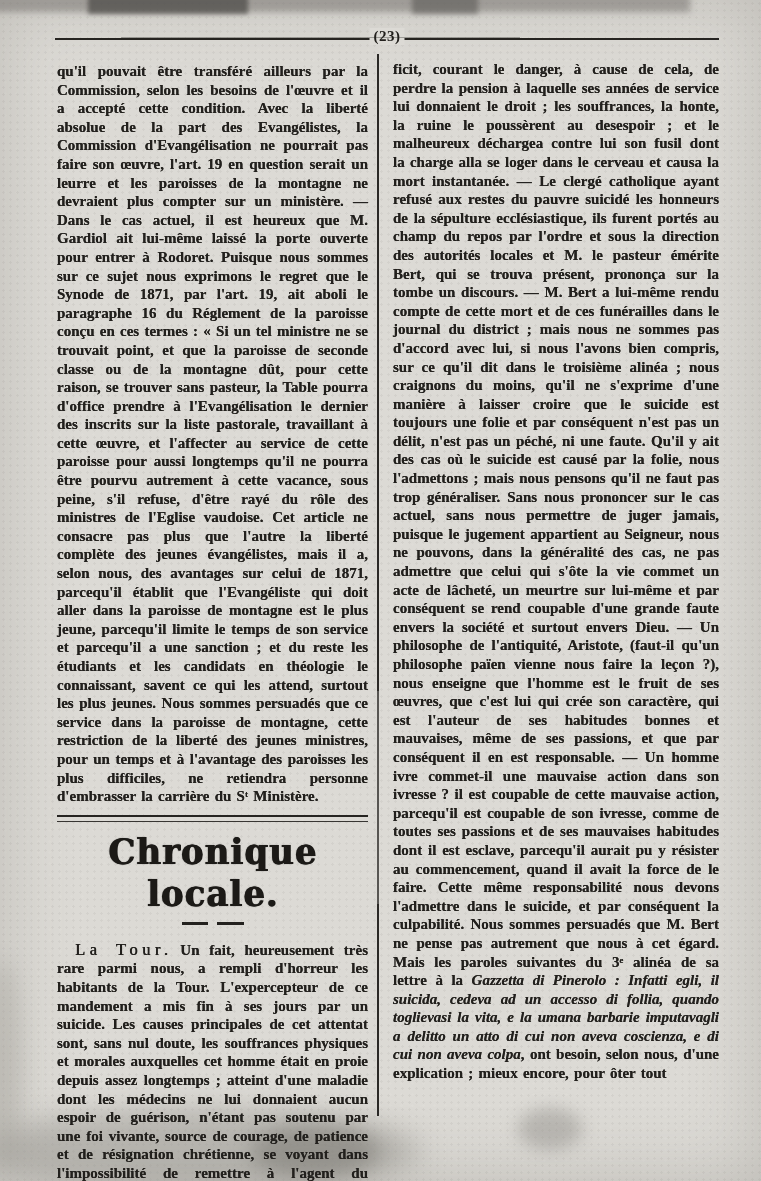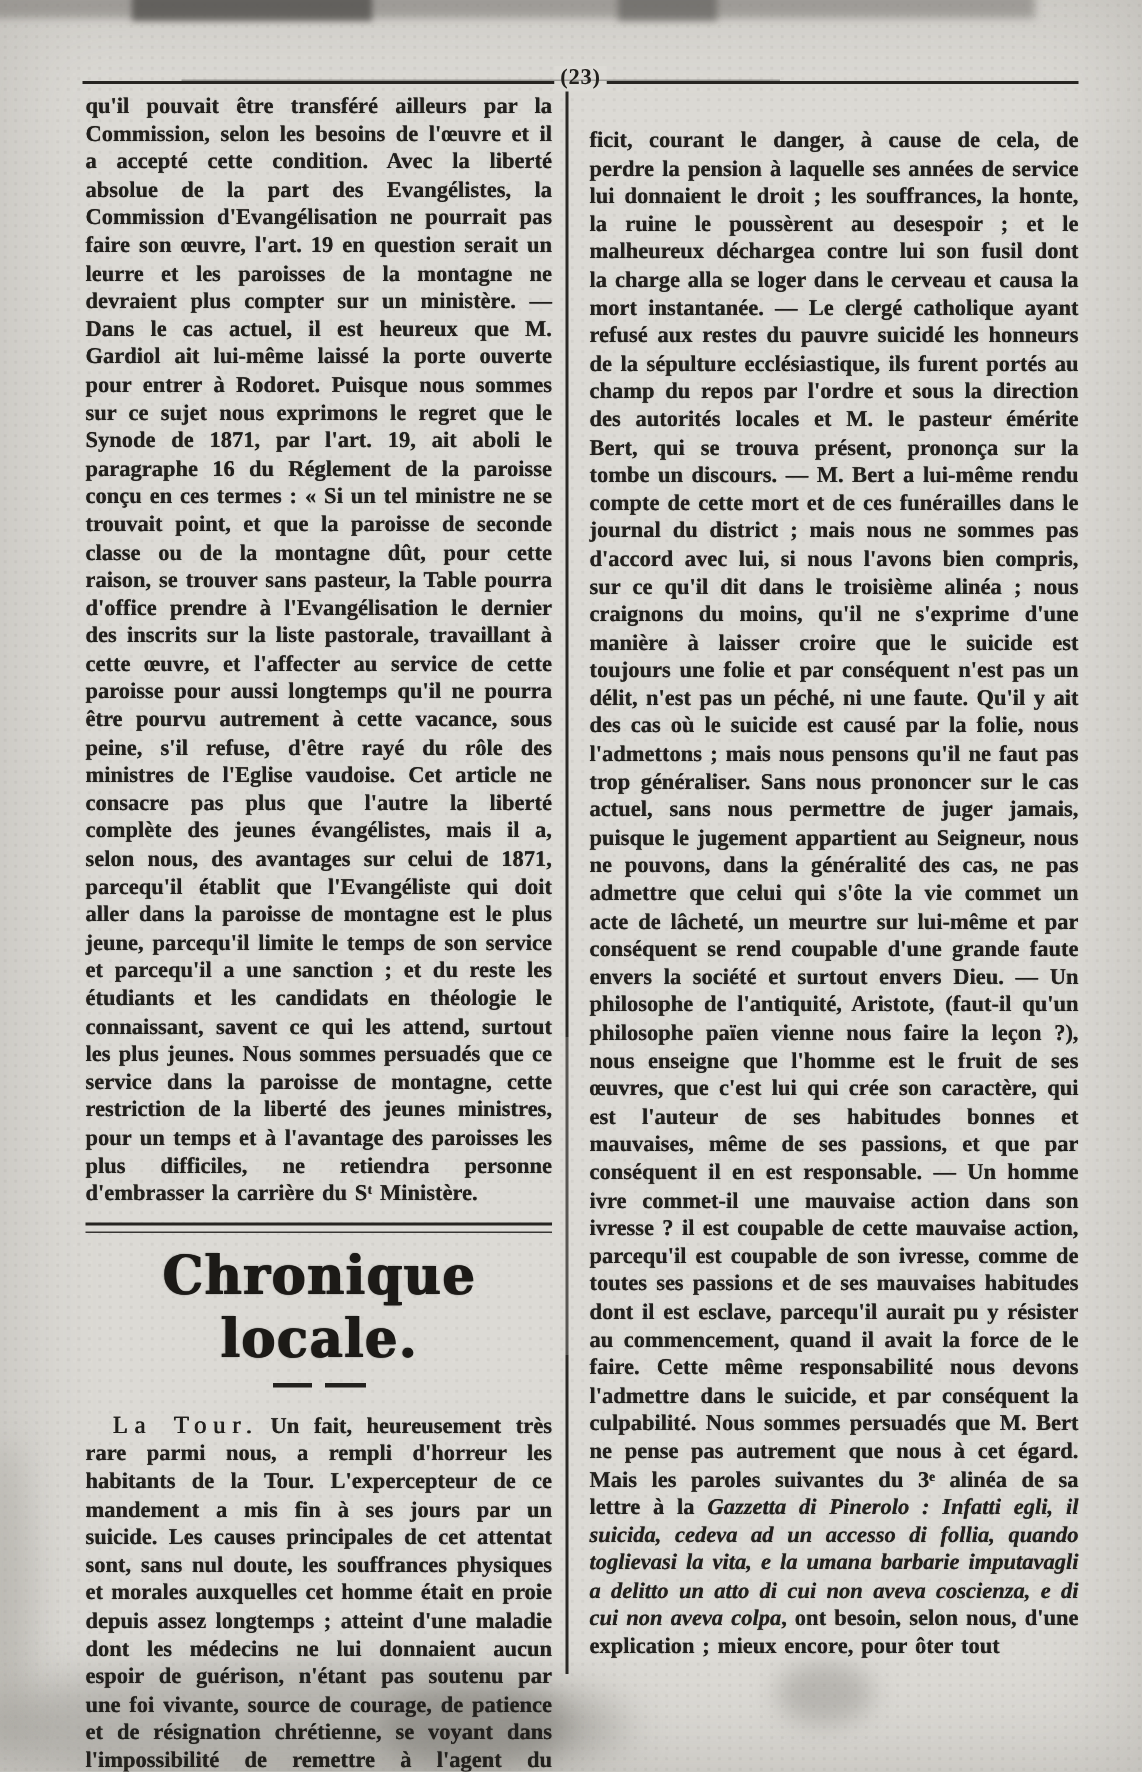--- a/index.html
+++ b/index.html
@@ -8,37 +8,37 @@
     background-color:var(--paper,#dcdad5);
     background-image:radial-gradient(rgba(40,38,35,0.05) 1px, transparent 1.2px),
                      radial-gradient(rgba(255,255,255,0.05) 1px, transparent 1.2px);
     background-size:7px 7px, 11px 11px;
     box-shadow:inset 0 0 70px rgba(110,106,100,0.28);
     font-family:"Liberation Serif","DejaVu Serif",serif;
   }
   .paper{position:absolute;inset:0;}
   
   .top-rule{
-    position:absolute;left:55px;right:42px;top:54px;height:0;
+    position:absolute;left:55px;right:42px;top:38px;height:0;
     border-top:2px solid var(--rule,#262421);z-index:2;
   }
   .top-rule::after{ 
     content:"";position:absolute;left:10%;right:30%;top:-3px;height:1px;
     background:rgba(38,36,33,0.35);
   }
   .page-num{
     position:absolute;left:50%;top:-12px;transform:translateX(-50%);
     background:var(--paper,#dcdad5);padding:0 4px;
     font-size:15px;font-weight:bold;color:var(--ink,#22201d);
     letter-spacing:0.5px;
   }
   
   .col{position:absolute;top:62px;z-index:1;color:var(--ink,#22201d);}
   .col-left{left:57px;width:311px;}
-  .col-right{left:393px;width:326px;top:60px;margin-top:25px;}
+  .col-right{left:393px;width:326px;top:60px;}
   .col-divider{
     position:absolute;left:377px;top:54px;width:2px;height:1062px;
     background:linear-gradient(180deg,#2b2926 0 60%,rgba(43,41,38,.75) 60% 80%,#2b2926 80% 100%);
     z-index:1;
   }
   .body-text{
     margin:0;text-align:justify;
     font-size:15px;line-height:18.6px;font-weight:700;
     color:var(--ink,#22201d);
     text-shadow:0 0 0.5px rgba(30,28,25,0.85);

